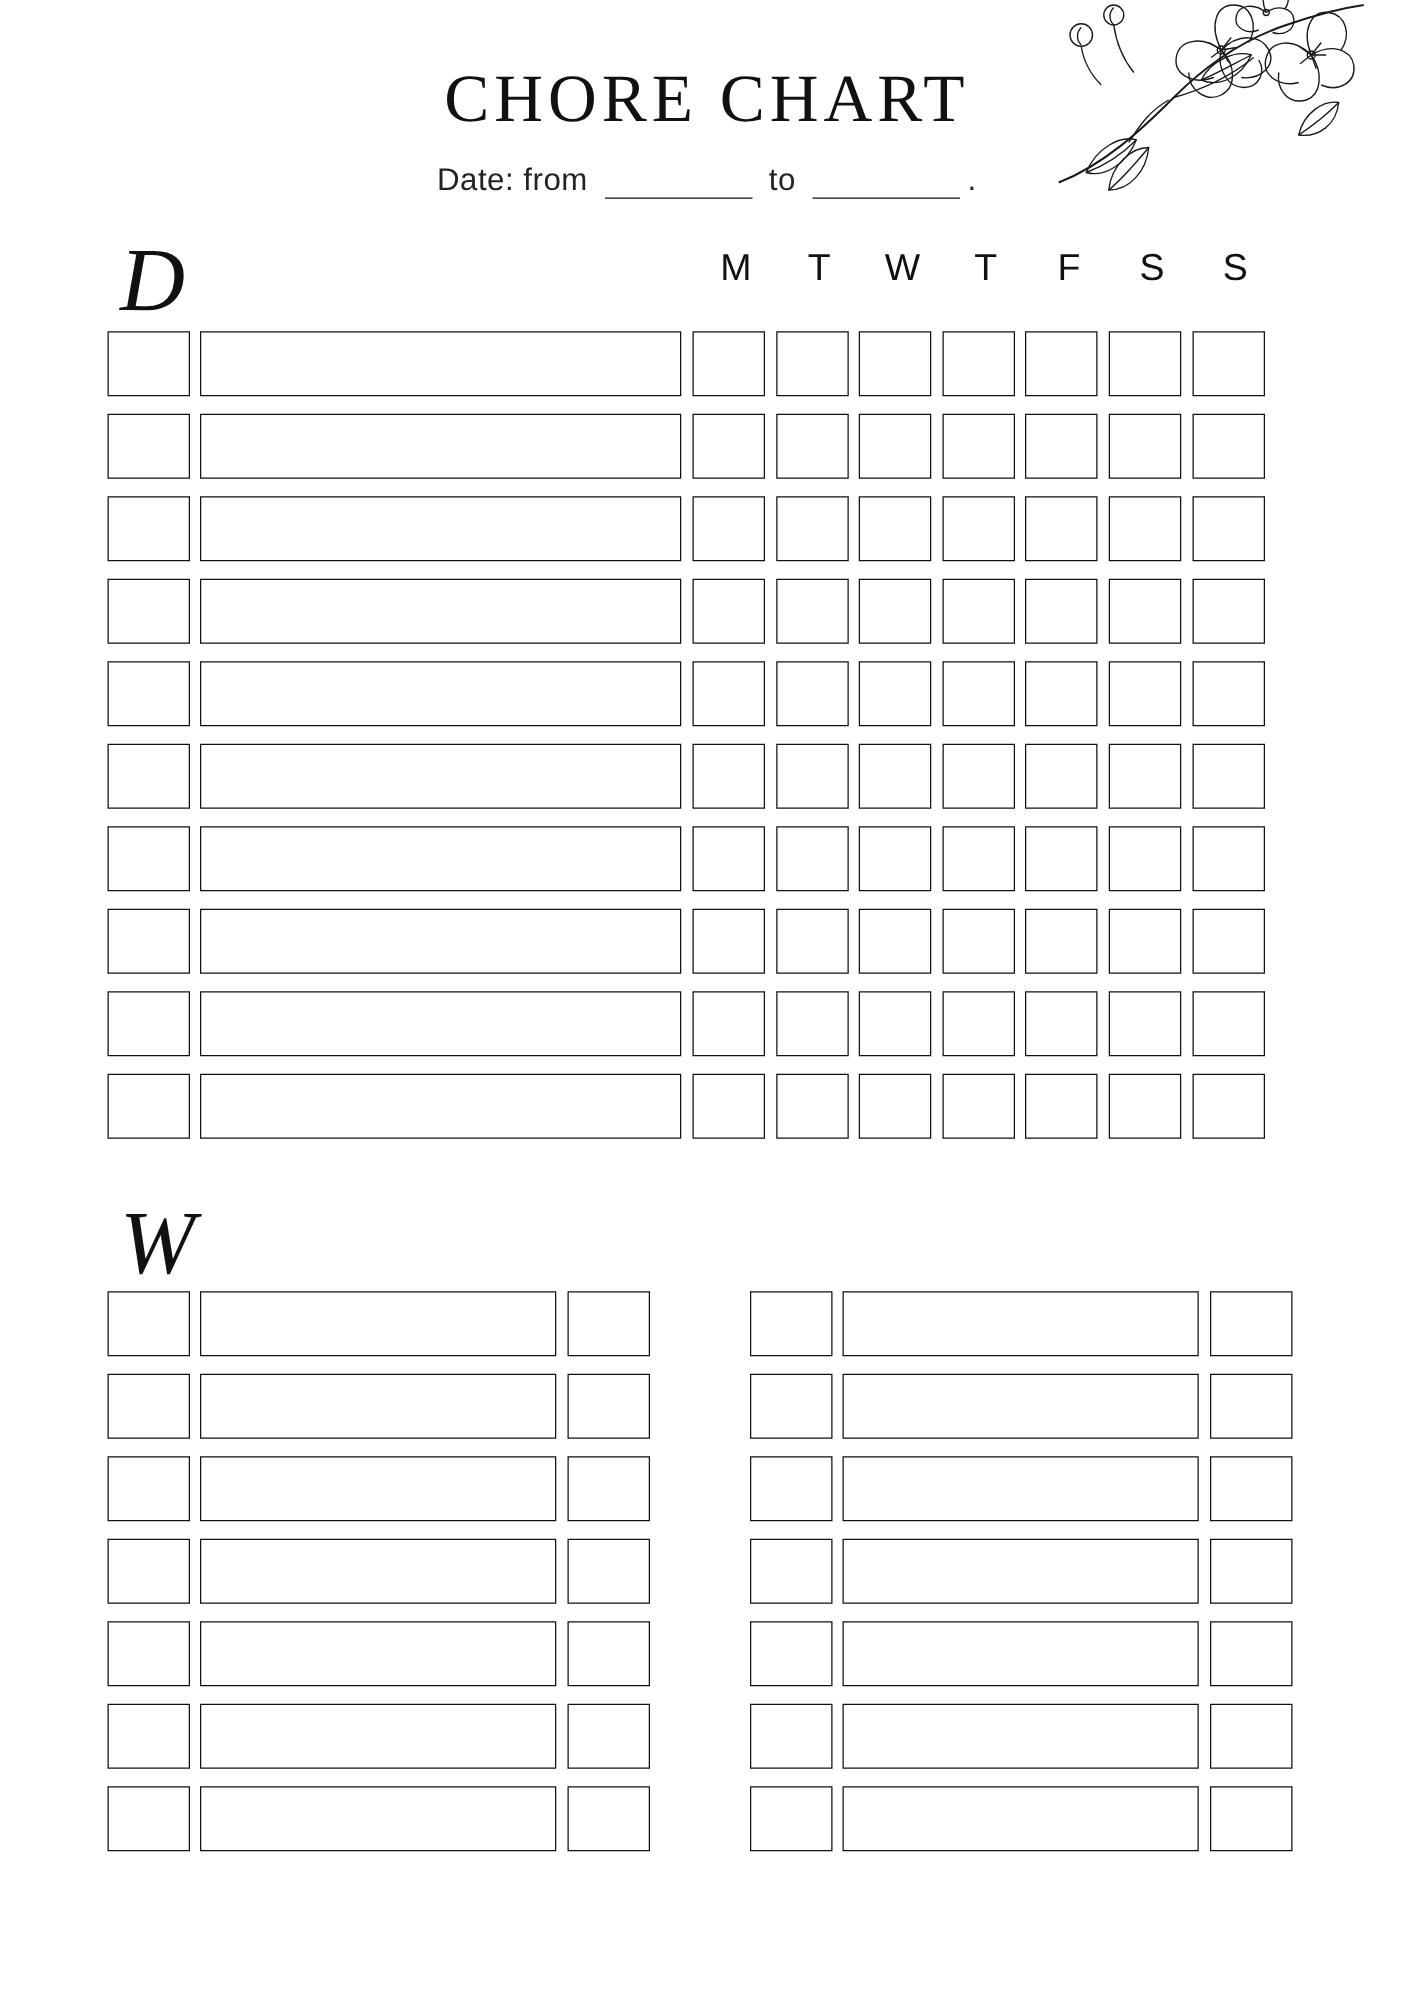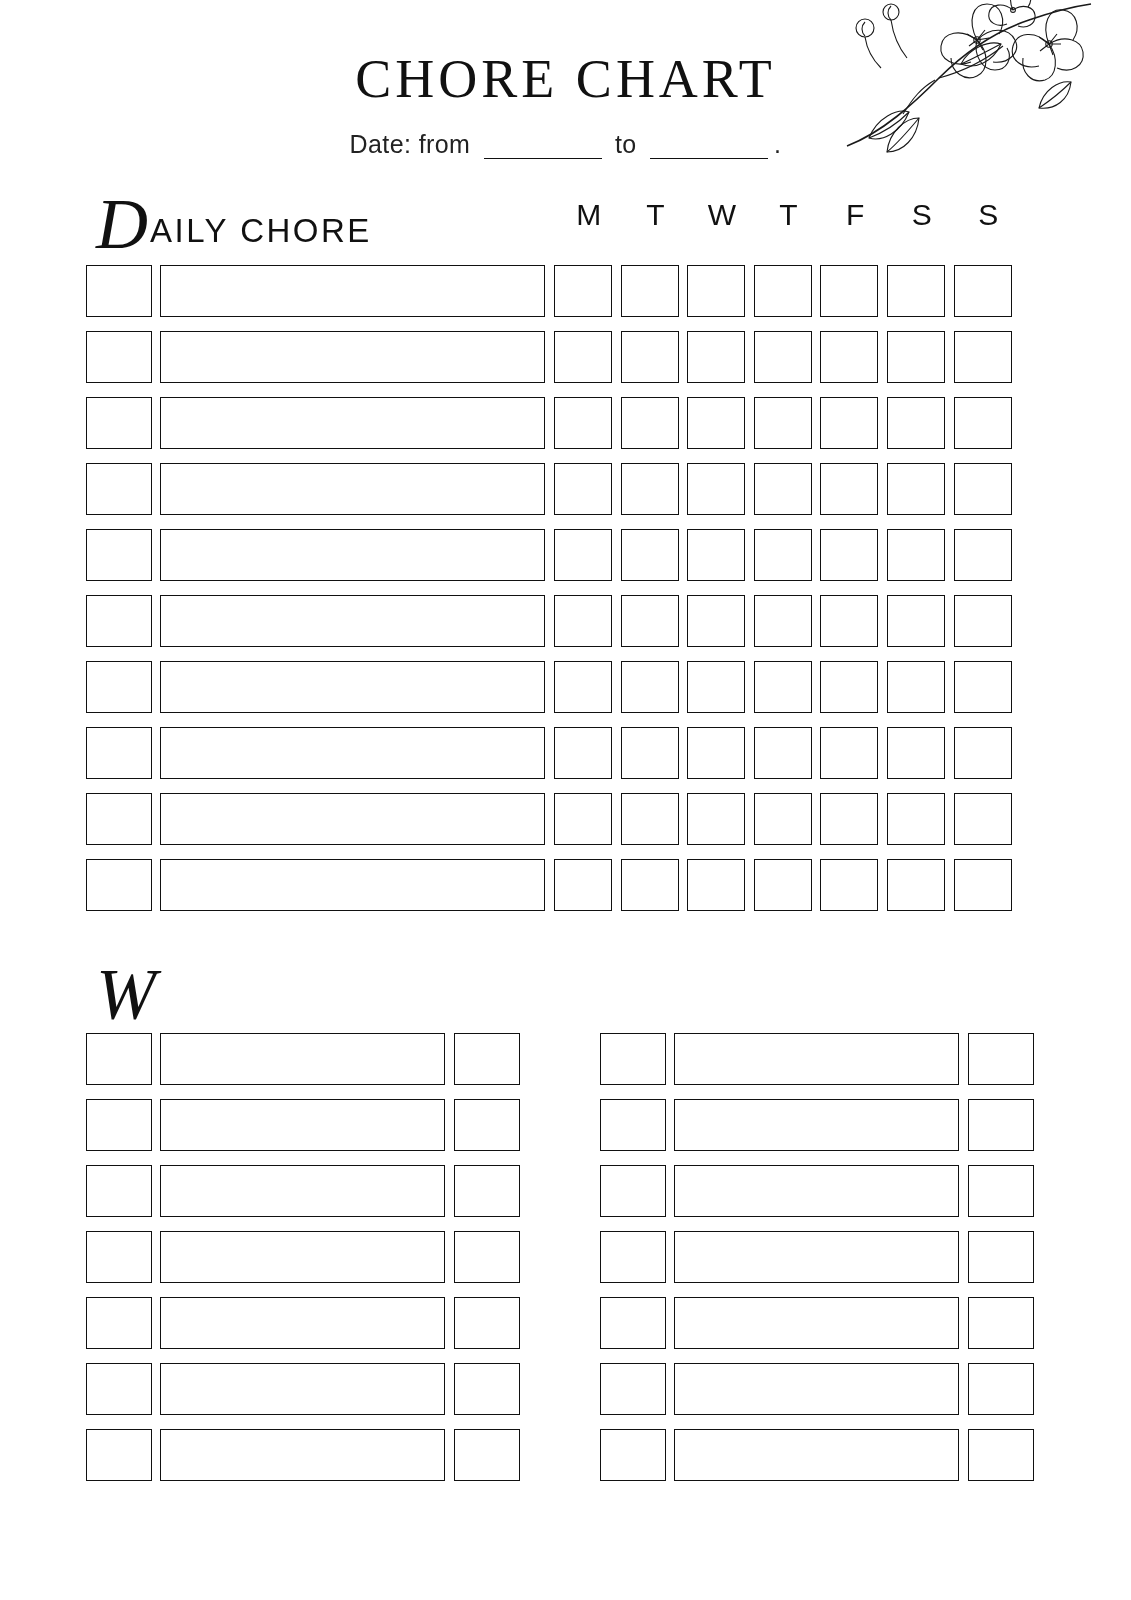--- a/index.html
+++ b/index.html
@@ -252,21 +252,20 @@
 
   <div class="date-line">
     <span>Date: from</span>
     <span class="blank"></span>
     <span>to</span>
     <span class="blank short"></span><span>.</span>
   </div>
 
   <div class="section-head" id="daily-head">
     <span class="drop-cap">D</span>
-    <span class="section-rest">AILY CHORE</span>
   </div>
 
   <div class="weekdays">
     <div class="weekday">M</div>
     <div class="weekday">T</div>
     <div class="weekday">W</div>
     <div class="weekday">T</div>
     <div class="weekday">F</div>
     <div class="weekday">S</div>
     <div class="weekday">S</div>

